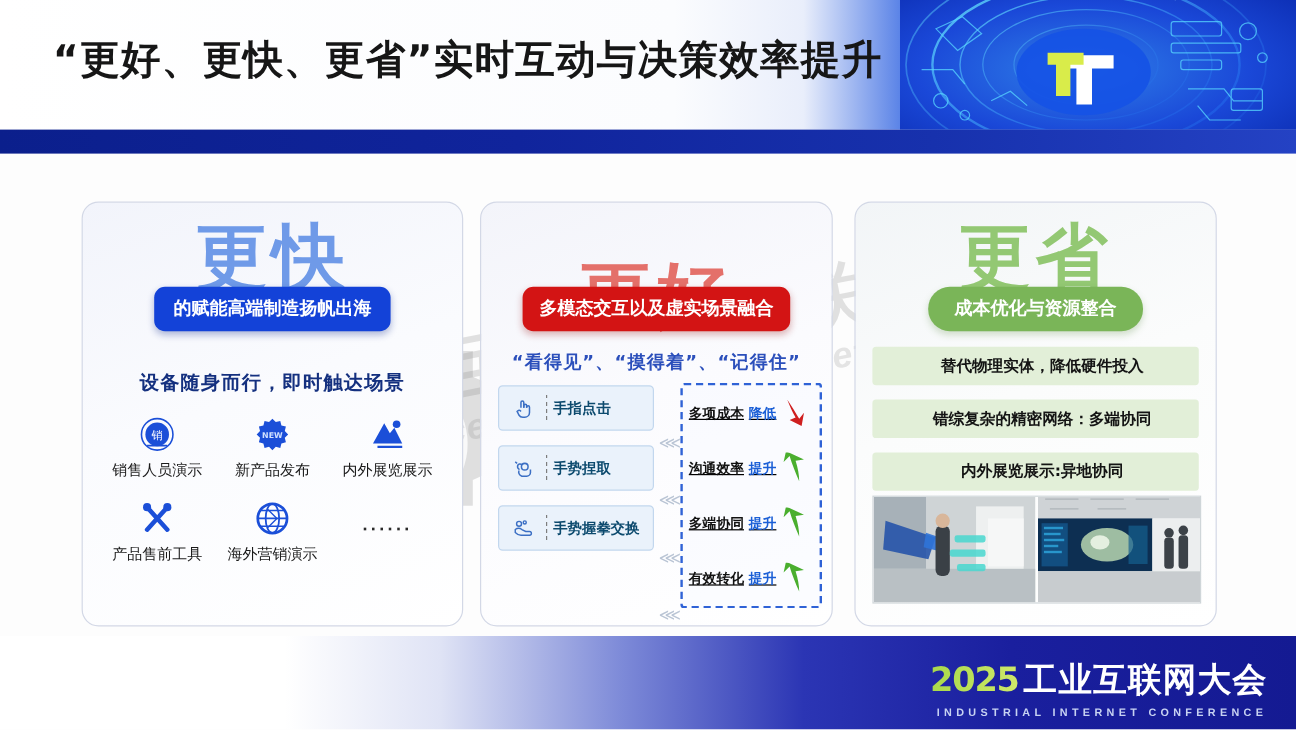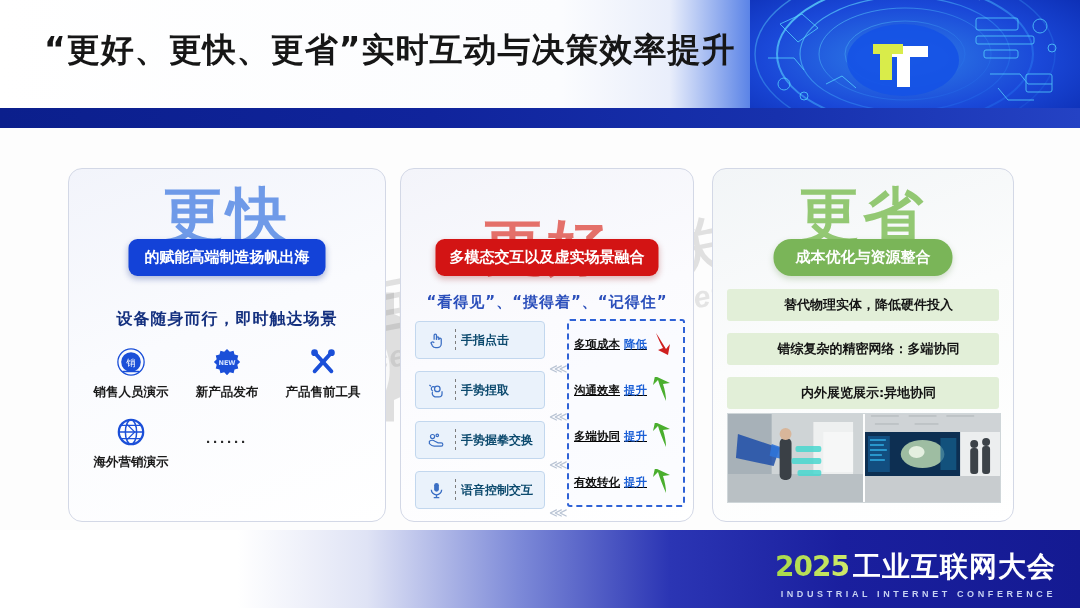--- a/index.html
+++ b/index.html
@@ -58,21 +58,21 @@
   .sub{position:absolute;left:0;width:100%;text-align:center;font-weight:bold;
     font-family:"DejaVu Sans","Liberation Sans",sans-serif;white-space:nowrap;}
   .sub-blue{top:140px;font-size:16px;color:#14307f;letter-spacing:1px;}
   .sub-mid{top:124px;font-size:15px;color:#2b4fbb;letter-spacing:1px;}
 
   
   .igrid{position:absolute;left:14px;top:176px;width:288px;
     display:grid;grid-template-columns:repeat(3,1fr);row-gap:14px;}
   .icell{display:flex;flex-direction:column;align-items:center;}
   .icell .glyph{height:34px;display:flex;align-items:center;justify-content:center;}
-  .icell .cap{margin-top:5px;font-size:12.5px;font-weight:bold;color:#1a1a1a;
+  .icell .cap{margin-top:5px;font-size:12.5px;font-weight:normal;color:#1a1a1a;
     font-family:"DejaVu Sans","Liberation Sans",sans-serif;white-space:nowrap;}
   .dots{font-size:15px;font-weight:bold;color:#2a2a2a;letter-spacing:2px;
     margin-top:18px;}
 
   
   .chips{position:absolute;left:14px;top:152px;width:130px;}
   .chip{display:flex;align-items:center;height:36px;margin-bottom:12px;
     background:#eaf2fb;border:1px solid #c2d7ee;border-radius:4px;padding:0 6px;}
   .chip .ci{width:28px;display:flex;align-items:center;justify-content:center;}
   .chip .sep{width:1px;height:22px;margin:0 5px;
@@ -213,20 +213,30 @@
       <div class="icell">
         <div class="glyph">
           <svg width="30" height="30" viewBox="0 0 32 32">
             <path fill="#1b4fd8" d="M16 2l3 3 4-1 1 4 4 1-1 4 3 3-3 3 1 4-4 1-1 4-4-1-3 3-3-3-4 1-1-4-4-1 1-4-3-3 3-3-1-4 4-1 1-4 4 1z"></path>
             <text x="16" y="19" font-size="7" fill="#cfe0ff" text-anchor="middle" font-family="DejaVu Sans" font-weight="bold">NEW</text>
           </svg>
         </div>
         <div class="cap">新产品发布</div>
       </div>
 
+      <div class="icell">
+        <div class="glyph">
+          <svg width="32" height="30" viewBox="0 0 34 32">
+            <path fill="#1b4fd8" d="M4 24 L14 6 l5 9 l4 -5 l7 14 z"></path>
+            <circle cx="25" cy="7" r="3.4" fill="#1b4fd8"></circle>
+            <path d="M8 27 h22" stroke="#1b4fd8" stroke-width="2"></path>
+          </svg>
+        </div>
+        <div class="cap">内外展览展示</div>
+      </div>
 
       <div class="icell">
         <div class="glyph">
           <svg width="30" height="30" viewBox="0 0 32 32">
             <g stroke="#1b4fd8" stroke-width="4" stroke-linecap="round">
               <path d="M7 6 L25 26"></path>
                 <path d="M25 6 L7 26"></path>
             </g>
             <circle cx="7" cy="6" r="3.6" fill="#1b4fd8"></circle>
             <circle cx="25" cy="6" r="3.6" fill="#1b4fd8"></circle>
@@ -290,32 +300,20 @@
           <svg width="19" height="19" viewBox="0 0 24 24" fill="none" stroke="#3b6fc4" stroke-width="1.5">
             <circle cx="7" cy="7" r="2.6"></circle>
             <circle cx="13" cy="5.5" r="1.6"></circle>
             <path d="M3 13c2-1.5 5-1.5 7 0l4 2h4a2 2 0 0 1 0 4H9c-2 0-4-1-6-3z"></path>
           </svg>
         </div>
         <div class="sep"></div>
         <div class="cl">手势握拳交换</div>
       </div>
 
-      <div class="chip">
-        <div class="ci">
-          <svg width="19" height="19" viewBox="0 0 24 24" fill="none" stroke="#3b6fc4" stroke-width="1.7">
-            <rect x="9" y="2.5" width="6" height="11" rx="3" fill="#3b6fc4" stroke="none"></rect>
-            <path d="M5.5 11a6.5 6.5 0 0 0 13 0"></path>
-            <path d="M12 17.5V21"></path>
-              <path d="M8.5 21h7"></path>
-          </svg>
-        </div>
-        <div class="sep"></div>
-        <div class="cl">语音控制交互</div>
-      </div>
     </div>
 
     <div class="arrows">
       <div>⋘</div>
       <div>⋘</div>
       <div>⋘</div>
       <div>⋘</div>
     </div>
 
     <div class="dashbox">

